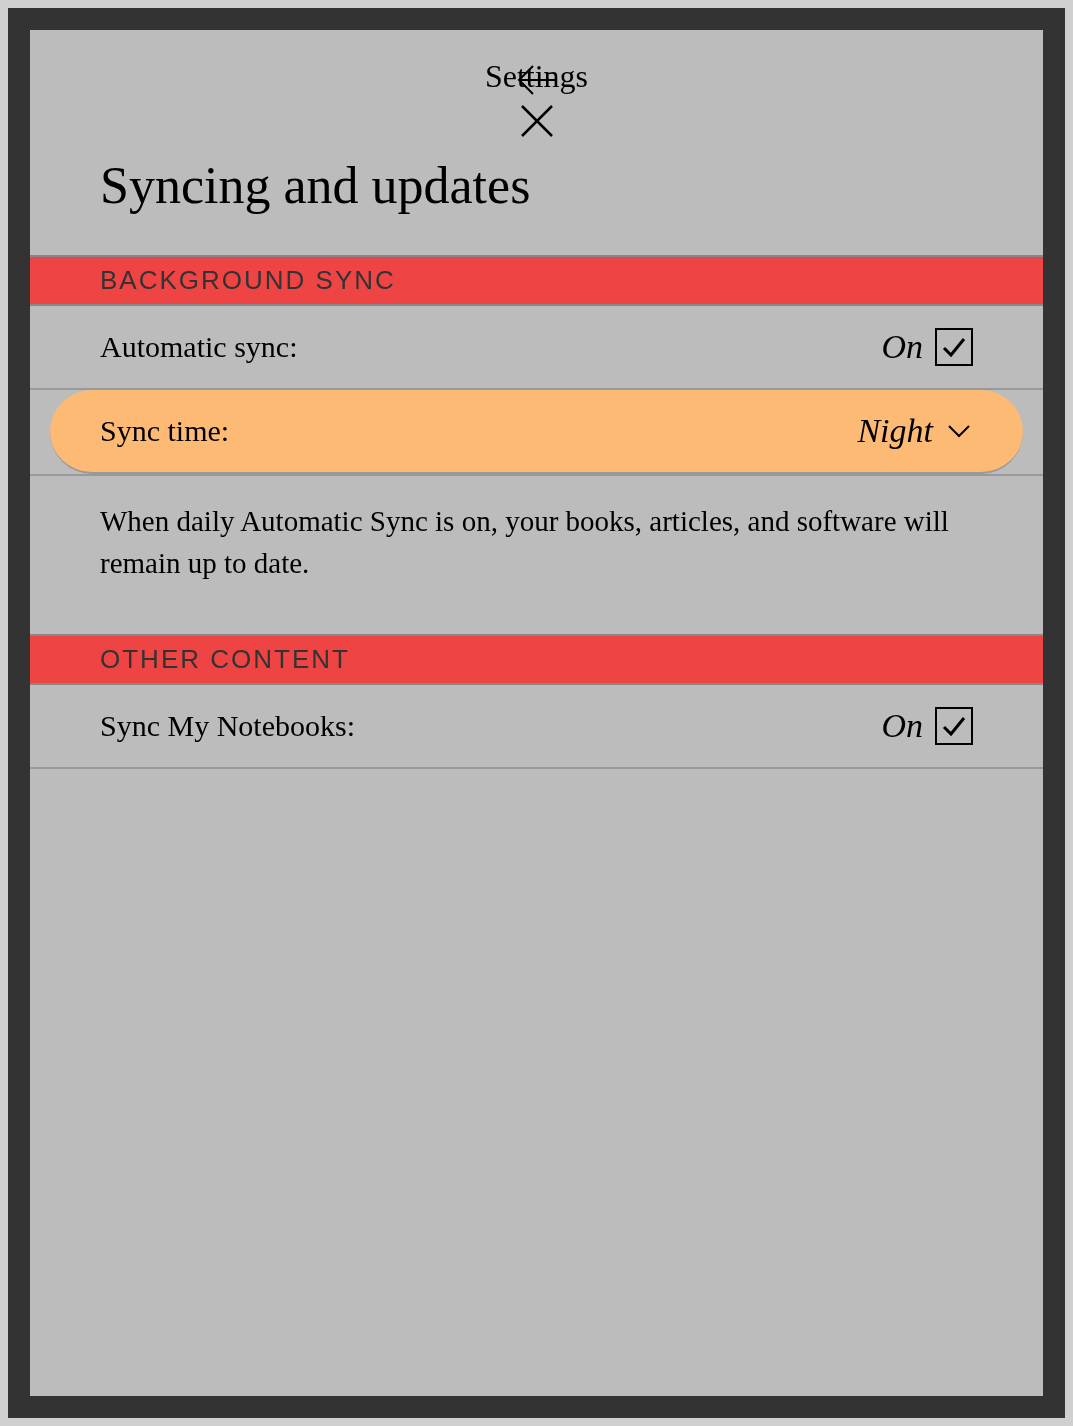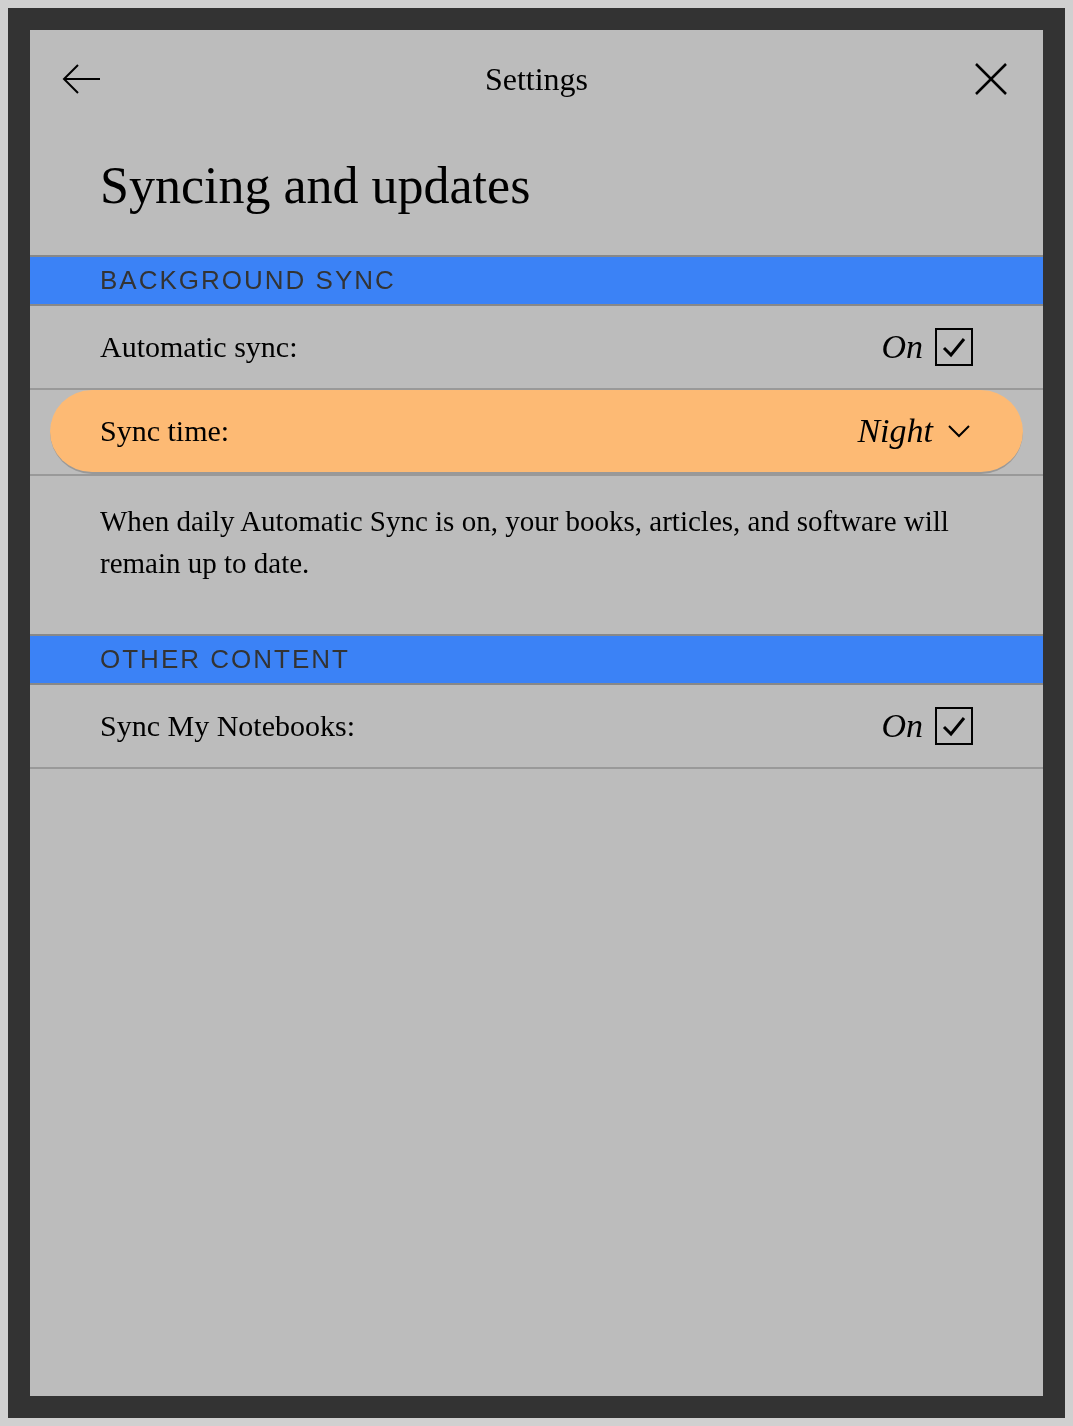--- a/index.html
+++ b/index.html
@@ -30,20 +30,21 @@
       background: #bcbcbc;
       position: relative;
     }
     
     .header {
       display: flex;
       align-items: center;
       justify-content: space-between;
       padding: 28px 30px 28px 30px;
       height: 98px;
+      flex-direction: column;
     }
     
     .back-icon {
       width: 44px;
       height: 44px;
       display: flex;
       align-items: center;
       justify-content: center;
     }
     
@@ -74,21 +75,21 @@
     }
     
     .page-title {
       font-size: 52px;
       color: #000000;
       padding: 28px 0 40px 70px;
       font-weight: normal;
     }
     
     .section-header {
-      background: #3b82f6;
+      background: #ef4444;
       padding: 8px 0 8px 70px;
       border-top: 2px solid #888888;
       border-bottom: 2px solid #888888;
     }
     
     .section-header-text {
       font-family: Arial, Helvetica, sans-serif;
       font-size: 26px;
       letter-spacing: 2px;
       color: #333333;

